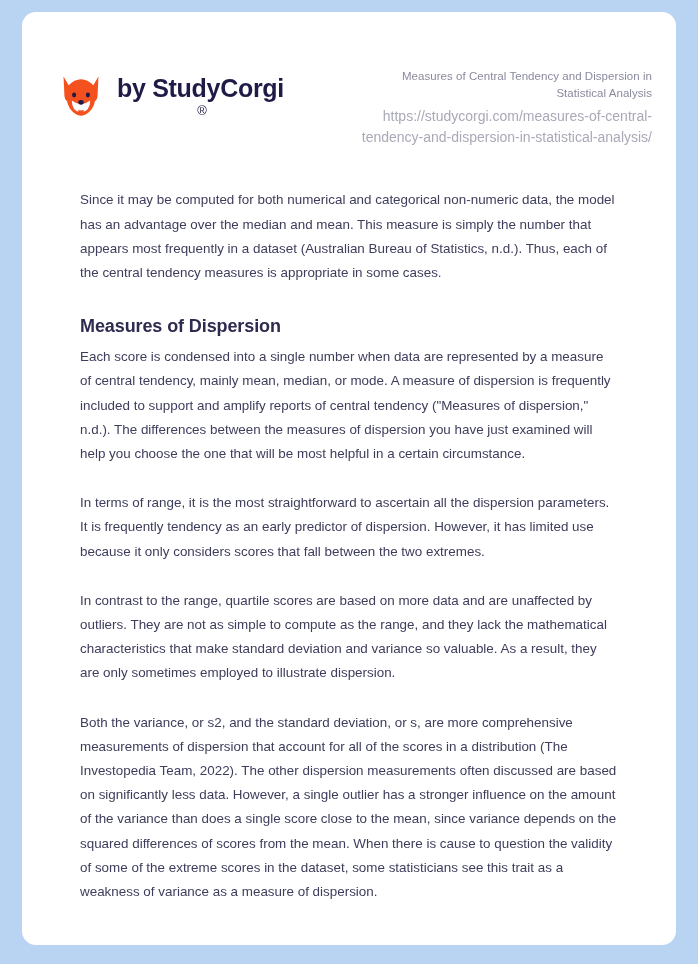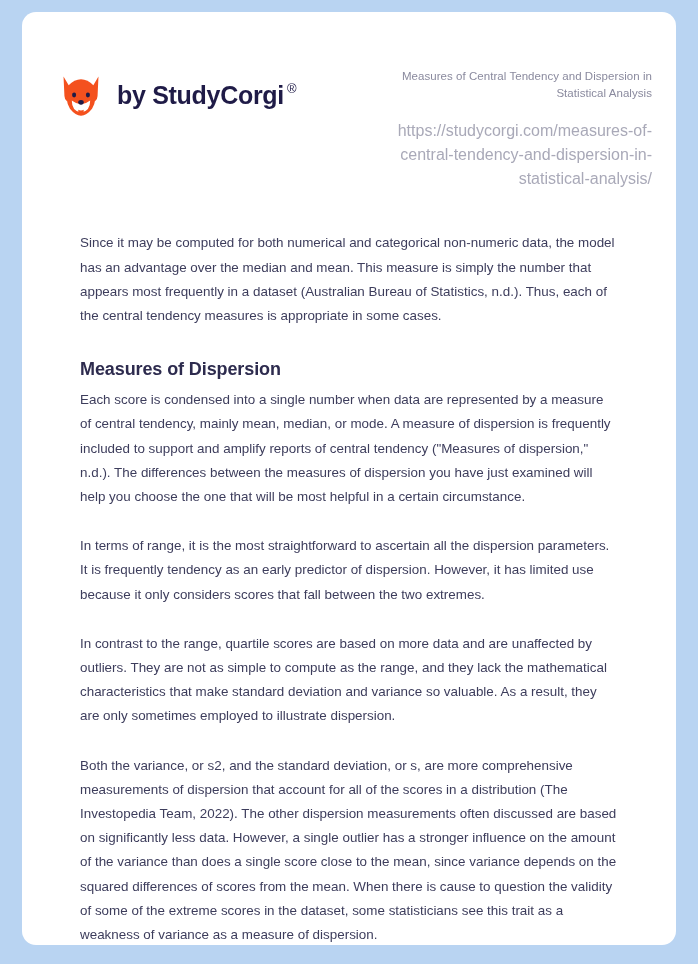--- a/index.html
+++ b/index.html
@@ -43,21 +43,22 @@
     flex: 0 0 auto;
     display: block;
   }
   .brand-wordmark {
     font-size: 25px;
     font-weight: bold;
     color: #1f1b47;
     letter-spacing: -0.3px;
     white-space: nowrap;
     display: flex;
-    align-items: flex-start;
+    align-items: center;
+    flex-direction: column;
   }
   .brand-reg {
     font-size: 13px;
     font-weight: normal;
     line-height: 1;
     margin-left: 3px;
     margin-top: 1px;
     color: #1f1b47;
   }
   .header-meta {
@@ -67,24 +68,24 @@
     padding-top: 8px;
   }
   .header-title {
     font-size: 11.5px;
     font-weight: normal;
     color: #8a8a9e;
     line-height: 1.45;
     letter-spacing: 0.05px;
   }
   .header-url {
-    font-size: 16px;
+    font-size: 14px;
     color: #a9a9b8;
     line-height: 1.5;
-    margin-top: 18px;
+    margin-top: 5px;
     word-break: break-word;
   }
   .doc-body {
     padding: 40px 46px 0 58px;
   }
   .doc-paragraph {
     font-size: 13.4px;
     line-height: 24.2px;
     color: #3d3d5c;
     margin: 0 12px 25px 0;

